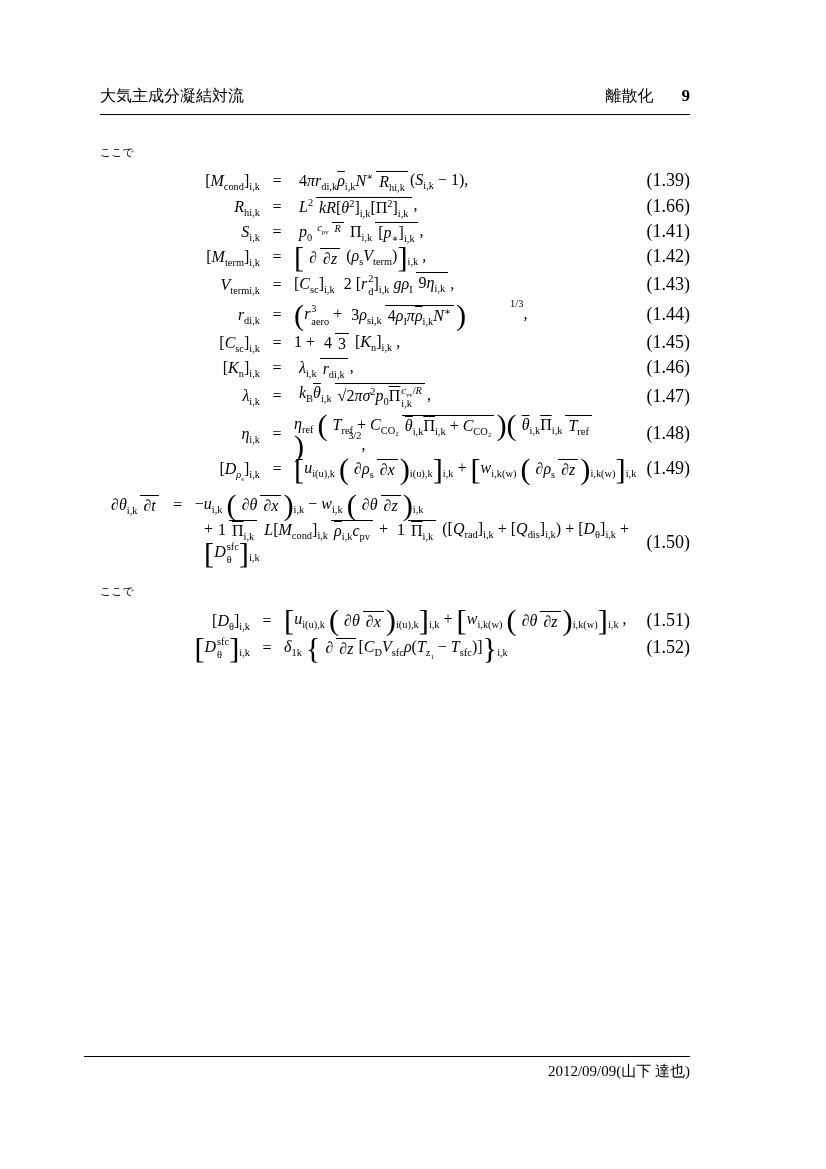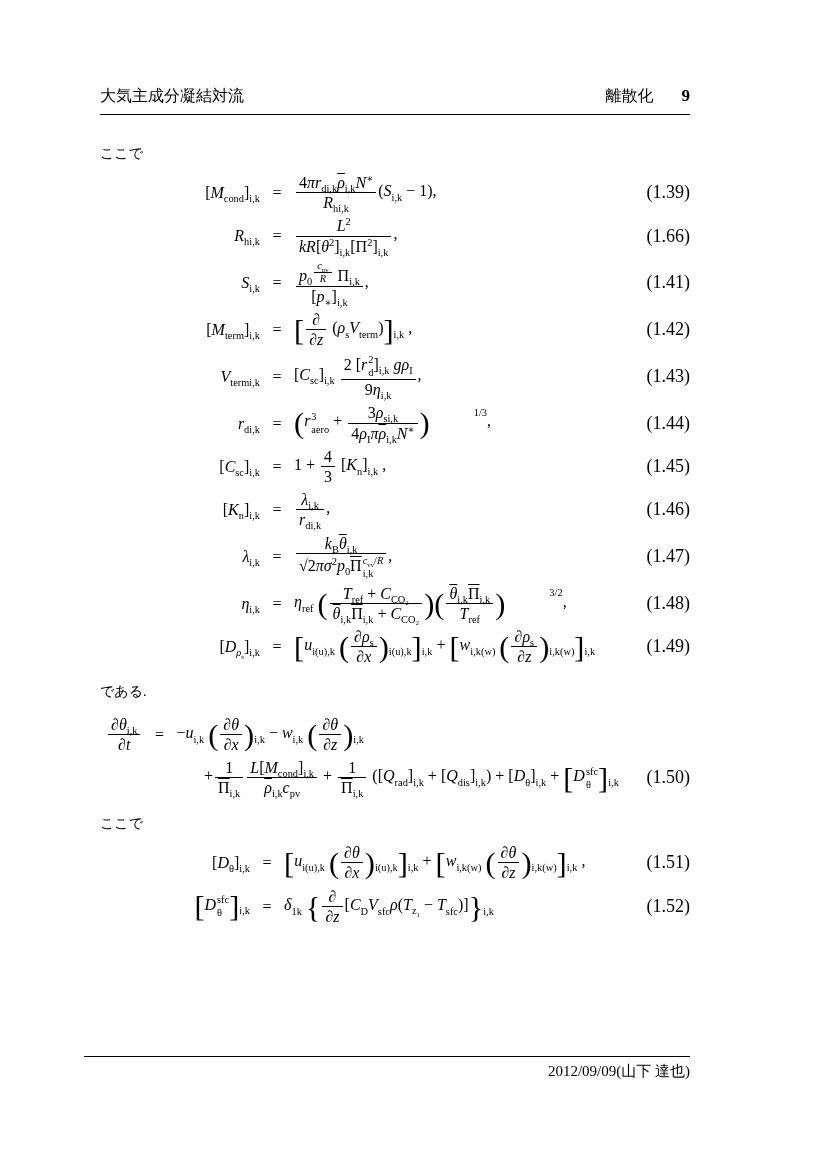--- a/index.html
+++ b/index.html
@@ -5,41 +5,41 @@
   * { margin:0; padding:0; box-sizing:border-box; }
   html, body { width:826px; height:1169px; }
   body { background:#ffffff; color:#000000; font-family:"Liberation Serif","DejaVu Serif",serif; overflow:hidden; }
   .page { position:relative; width:826px; height:1169px; padding:86px 136px 4px 100px; overflow:hidden; }
 
   .hdr { display:flex; align-items:baseline; border-bottom:1.6px solid #000; padding-bottom:7px;
          font-family:"Liberation Sans","DejaVu Sans",sans-serif; font-size:16px; }
   .hdr .sp { flex:1; }
   .hdr .pgnum { font-family:"Liberation Serif","DejaVu Serif",serif; font-weight:bold; font-size:17px; margin-left:28px; }
 
-  .jp { font-size:14px; }
+  .jp { font-size:11px; }
   .intro { margin-top:30px; }
   .outro { margin-top:16px; }
   .sec { font-family:"Liberation Sans","DejaVu Sans",sans-serif; font-weight:bold; font-size:15.5px; margin-top:24px; }
   .here2 { margin-top:18px; }
 
   .eqs { margin-top:10px; }
   .eqrow { display:flex; align-items:center; margin:4px 0; }
   .lhs { width:160px; text-align:right; }
   .rel { width:34px; text-align:center; }
   .rhs { flex:1; text-align:left; }
   .num { white-space:nowrap; font-size:18px; }
   .eqs2 .lhs { width:150px; }
 
   .math { font-size:16px; line-height:1.2; }
   .math i { font-style:italic; }
   sub, sup { font-size:0.65em; line-height:0; }
   sub { vertical-align:-0.4em; }
   sup { vertical-align:0.55em; }
   sup.hi { vertical-align:1.05em;margin-left:44px; }
-  .fr { display:inline-flex; flex-direction:column; text-align:center; vertical-align:middle; margin:0 2px; line-height:1.2; }
+  .fr { display:inline-flex; flex-direction:row; text-align:center; vertical-align:middle; margin:0 2px; line-height:1.2; }
   .fr .nu, .fr .de { display:block; padding:0 3px; white-space:nowrap; }
   .fr .de { border-top:1px solid #000; }
   .bp { font-size:1.9em; line-height:0; vertical-align:middle; font-weight:normal; }
   .ss { display:inline-flex; flex-direction:column; vertical-align:middle; font-size:0.65em; line-height:1.25; text-align:left; margin-left:1px; }
   .ss .t, .ss .b { display:block; }
   .ov { text-decoration:overline; }
 
   .eq50 { margin-top:14px; }
   .eq50 .l1 { display:flex; align-items:center; margin-left:6px; }
   .eq50 .l2 { display:flex; align-items:center; margin-left:104px; margin-top:4px; }
@@ -175,21 +175,20 @@
             <span class="nu"><i>∂ρ</i><sub>s</sub></span>
             <span class="de"><i>∂x</i></span>
           </span><span class="bp">)</span><sub>i(u),k</sub><span class="bp">]</span><sub>i,k</sub> + <span class="bp">[</span><i>w</i><sub>i,k(w)</sub> <span class="bp">(</span><span class="fr">
             <span class="nu"><i>∂ρ</i><sub>s</sub></span>
             <span class="de"><i>∂z</i></span>
           </span><span class="bp">)</span><sub>i,k(w)</sub><span class="bp">]</span><sub>i,k</sub></span>
       <span class="num">(1.49)</span>
     </div>
   </div>
 
-  <div class="jp outro">である.</div>
 
 
   <div class="eq50">
     <div class="l1">
       <span class="math"><span class="fr">
             <span class="nu"><i>∂θ</i><sub>i,k</sub></span>
             <span class="de"><i>∂t</i></span>
           </span></span>
       <span class="rel math">=</span>
       <span class="math">−<i>u</i><sub>i,k</sub> <span class="bp">(</span><span class="fr">

